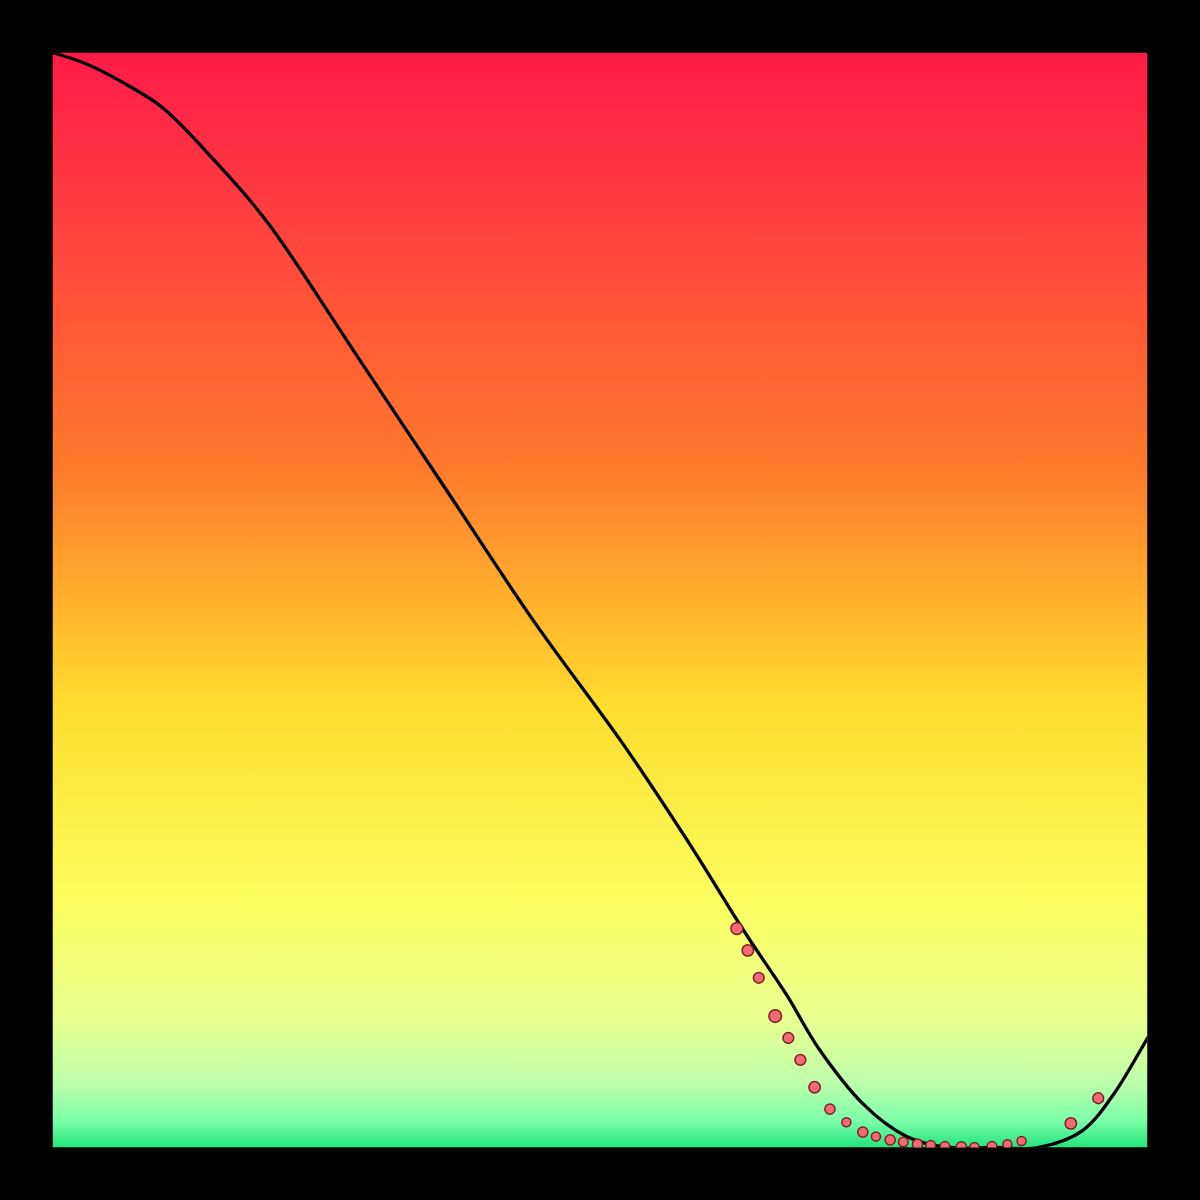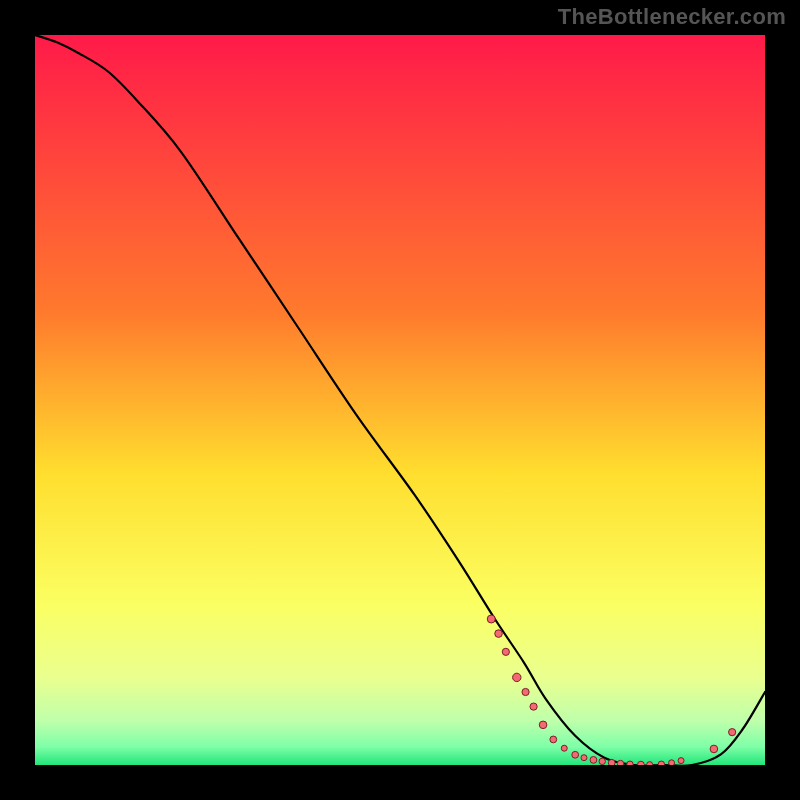--- a/index.html
+++ b/index.html
@@ -35,21 +35,20 @@
     width: 730px;
     height: 730px;
   }
   svg { display: block; }
 </style>
 </head>
 <body>
 
 <div class="stage">
 
-  <div class="watermark">TheBottlenecker.com</div>
 
   <div class="plot">
     <svg id="chart-svg" width="730" height="730" viewBox="0 0 730 730" preserveAspectRatio="none">
       <defs>
         <linearGradient id="bg-grad" x1="0" y1="0" x2="0" y2="1">
             <stop offset="0.00%" stop-color="#ff1a49"></stop>
             <stop offset="38.00%" stop-color="#ff7a2d"></stop>
             <stop offset="60.00%" stop-color="#ffde2e"></stop>
             <stop offset="78.00%" stop-color="#fbff62"></stop>
             <stop offset="88.00%" stop-color="#eaff8f"></stop>

